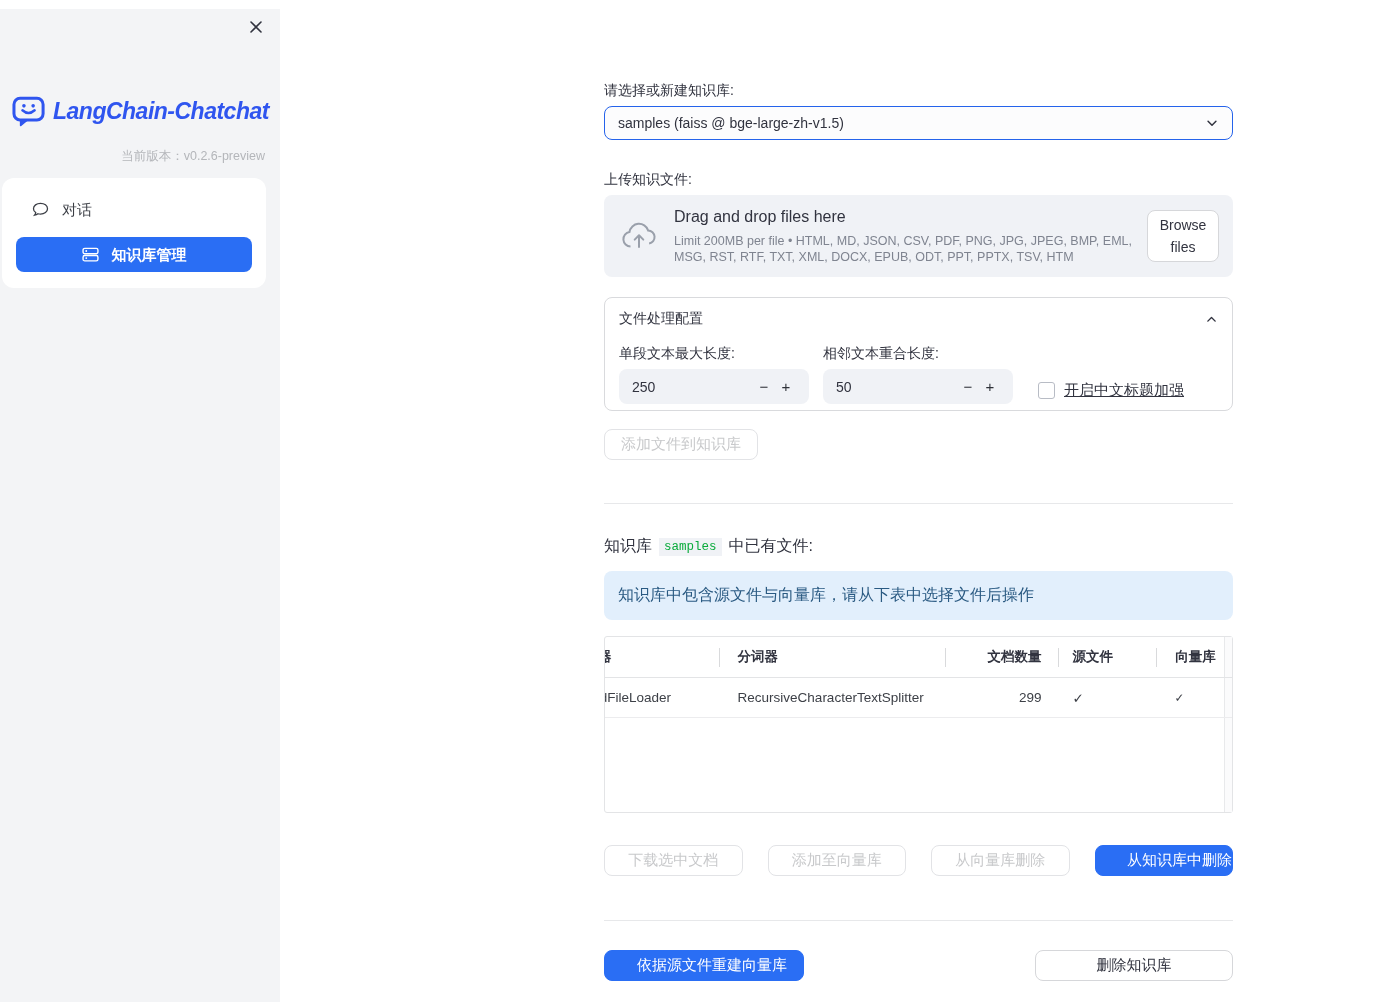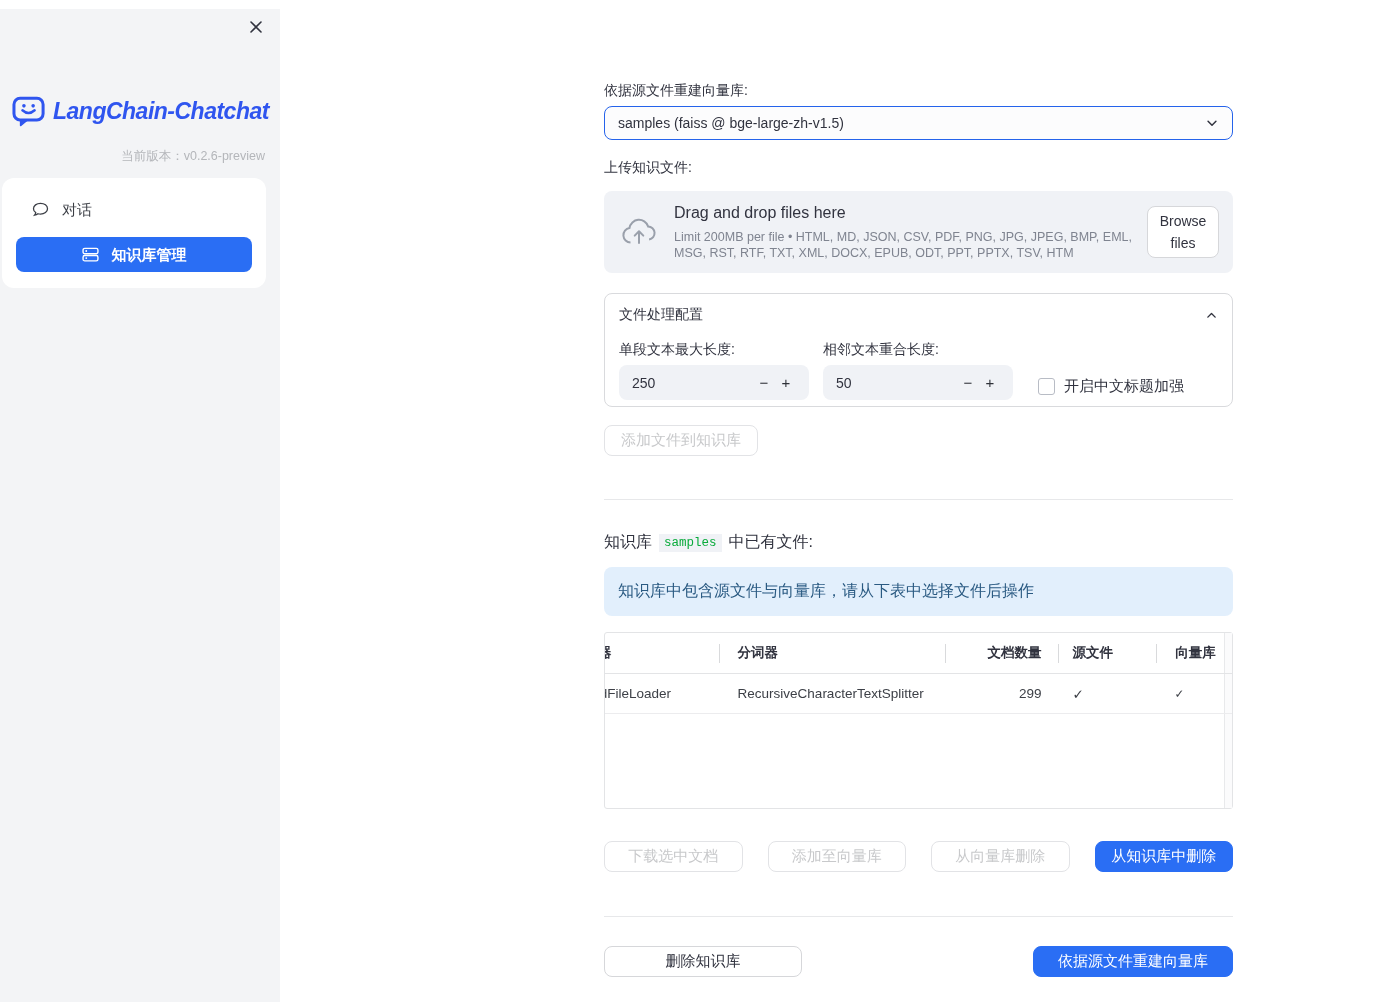--- a/index.html
+++ b/index.html
@@ -36,32 +36,32 @@
   }
   .nav-item:last-child { margin-bottom:0;justify-content:center; }
   .nav-item.selected { background:#2a6ef4; color:#ffffff; font-weight:700; }
   .nav-item .nav-label { line-height:1; }
 
   
   .main-col { position:absolute; left:604px; top:0; width:629px; }
 
   .field-label { margin-top:0; font-size:14px; color:#31333f; line-height:14px; }
   .lbl-1 { margin-top:83px; }
-  .lbl-2 { margin-top:20px; }
+  .lbl-2 { margin-top:32px; }
 
   .selectbox {
     margin-top:9px; height:34px; width:100%; background:#fcfcfd;
     border:1px solid #2563eb; border-radius:8px;
     display:flex; align-items:center; justify-content:space-between;
     padding:0 13px; cursor:pointer;
   }
   .selectbox .sel-value { font-size:14px; color:#31333f; }
 
   .uploader {
-    margin-top:17px; height:82px; width:100%; background:#f0f2f6; border-radius:8px;
+    margin-top:9px; height:82px; width:100%; background:#f0f2f6; border-radius:8px;
     display:flex; align-items:center; padding:0 14px 0 16px;
   }
   .uploader .cloud { flex:0 0 auto; margin-right:16px; }
   .uploader .up-texts { flex:1 1 auto; min-width:0; }
   .up-title { font-size:16px; color:#31333f; margin-bottom:7px; }
   .up-limit { font-size:12.5px; color:#7f8490; line-height:16px; max-width:478px; }
   .browse-btn {
     flex:0 0 auto; width:72px; height:52px; background:#ffffff;
     border:1px solid #d6d7da; border-radius:8px; font-size:14px; color:#31333f;
     line-height:1.6; cursor:pointer; font-family:inherit;
@@ -78,33 +78,33 @@
   .num-label { font-size:14px; color:#31333f; margin-bottom:9px; line-height:14px; }
   .num-input {
     height:35px; background:#f0f2f6; border-radius:8px; display:flex; align-items:center;
     padding:0 12px 0 13px;
   }
   .num-value { flex:1 1 auto; font-size:14px; color:#31333f; }
   .step-btn {
     background:none; border:none; font-size:15px; color:#2e3138; cursor:pointer;
     width:22px; text-align:center; padding:0; font-family:inherit;
   }
-  .chk-group { display:flex; align-items:center; margin-top:31px; margin-left:11px; }
+  .chk-group { display:flex; align-items:center; margin-top:31px; margin-left:11px;text-decoration:underline; }
   .checkbox {
     width:17px; height:17px; background:#ffffff; border:1.5px solid #b8bcc5;
     border-radius:3px; cursor:pointer; flex:0 0 auto;
   }
   .chk-label { font-size:15px; color:#31333f; margin-left:9px; cursor:pointer; }
 
   .btn {
     height:31px; border-radius:8px; font-size:15px; font-family:inherit; cursor:pointer;
     background:#ffffff; border:1px solid #d6d7da; color:#31333f; padding:0 16px;
   }
   .btn.disabled { color:#c8c9cb; border-color:#e2e3e6; cursor:default; }
-  .btn.primary { background:#2a6ef4; border:1px solid #2a6ef4; color:#ffffff; }
+  .btn.primary { background:#2a6ef4; border:1px solid #2a6ef4; color:#ffffff;text-align:right; }
   .add-btn { margin-top:18px; }
 
   hr.divider { border:none; height:1px; background:#e7e8ea; width:100%; }
   .hr-1 { margin-top:43px; }
   .hr-2 { margin-top:44px; }
 
   .kb-heading { margin-top:32px; font-size:16px; color:#31333f; display:flex; align-items:center; }
   .code-chip {
     font-family:"Liberation Mono","DejaVu Sans Mono",monospace; font-size:12.5px;
     color:#09ab3b; background:#f0f2f6; border-radius:0; padding:2px 5px; margin:0 7px;
@@ -193,21 +193,21 @@
           <circle cx="4" cy="11.4" r="0.9" fill="#ffffff"></circle>
         </svg>
       </span>
       <span class="nav-label">知识库管理</span>
     </div>
   </nav>
 </aside>
 
 <main class="main-col">
 
-  <div class="field-label lbl-1">依据源文件重建向量库:</div>
+  <div class="field-label lbl-1">请选择或新建知识库:</div>
 
   <div class="selectbox">
     <span class="sel-value">samples (faiss @ bge-large-zh-v1.5)</span>
     <span>
       <svg width="14" height="14" viewBox="0 0 16 16">
         <path d="M3.5 6 L8 10.5 L12.5 6" fill="none" stroke="#31333f" stroke-width="1.7" stroke-linecap="round" stroke-linejoin="round"></path>
       </svg>
     </span>
   </div>
 
@@ -320,17 +320,17 @@
   <div class="actions-row">
     <button class="btn disabled">下载选中文档</button>
     <button class="btn disabled">添加至向量库</button>
     <button class="btn disabled">从向量库删除</button>
     <button class="btn primary">从知识库中删除</button>
   </div>
 
   <hr class="divider hr-2">
 
   <div class="bottom-row">
+    <button class="btn primary">依据源文件重建向量库</button>
     <button class="btn secondary">删除知识库</button>
-    <button class="btn primary">依据源文件重建向量库</button>
   </div>
 
 </main>
 
 </body></html>

